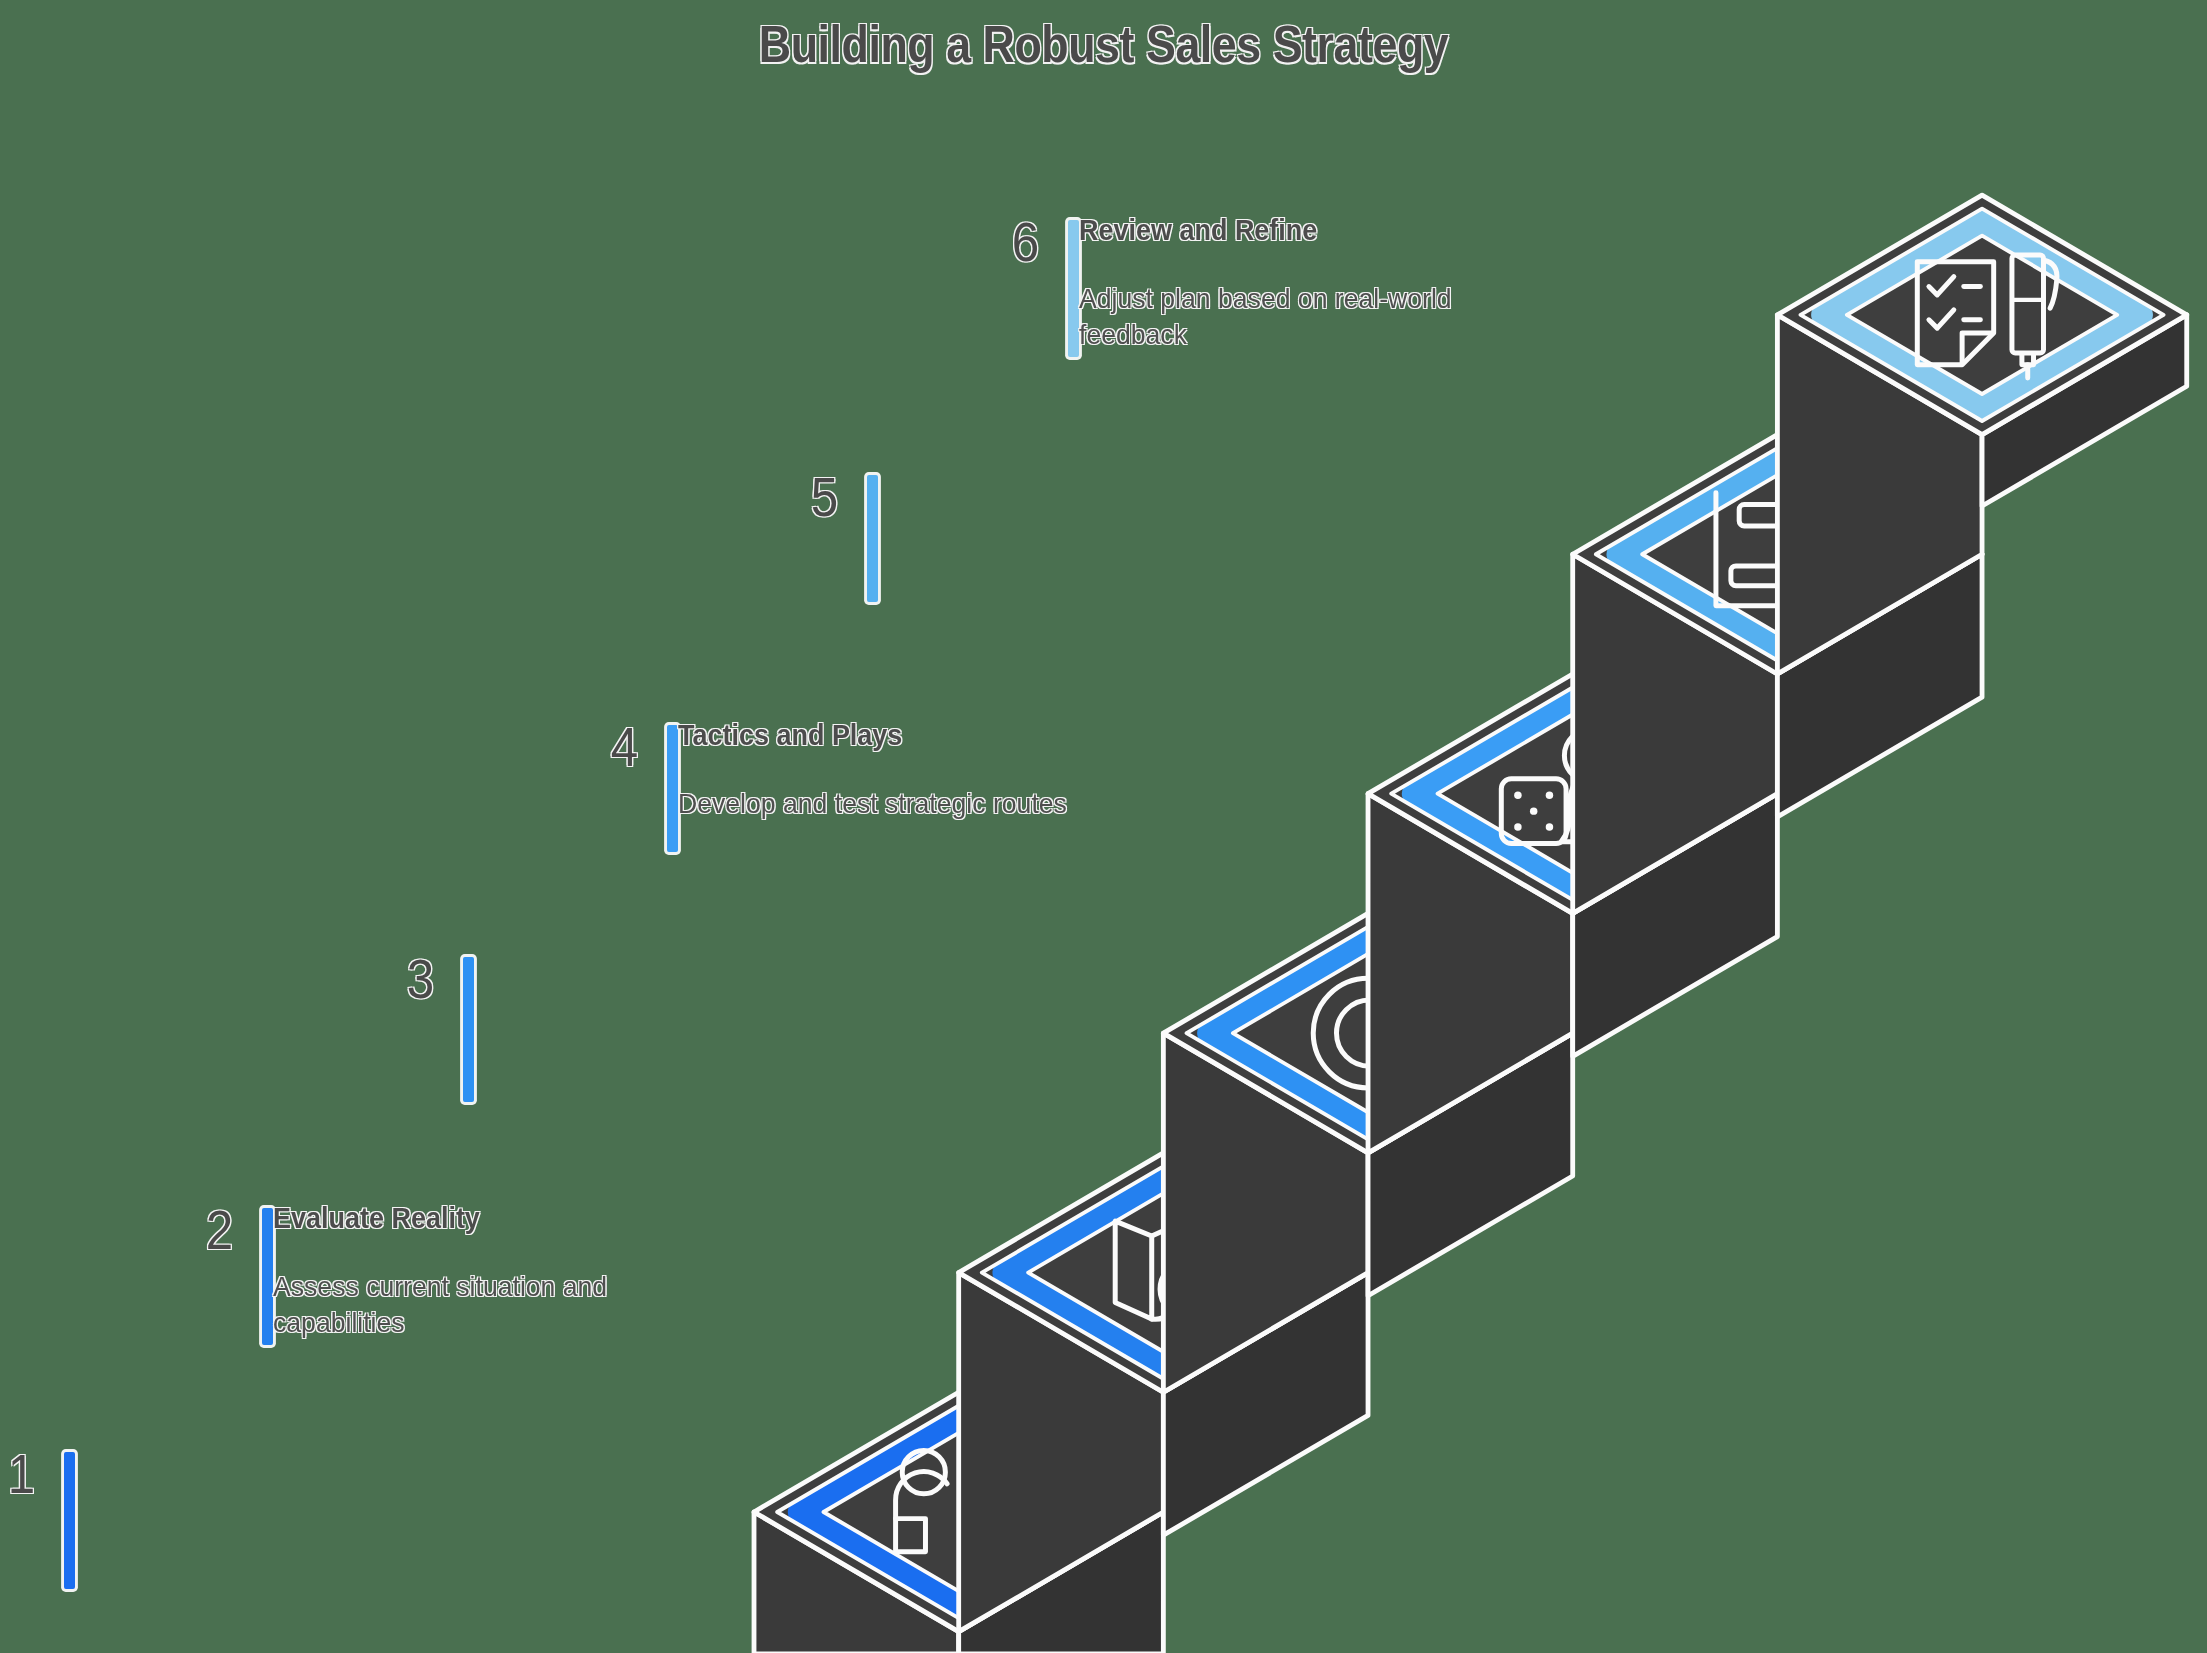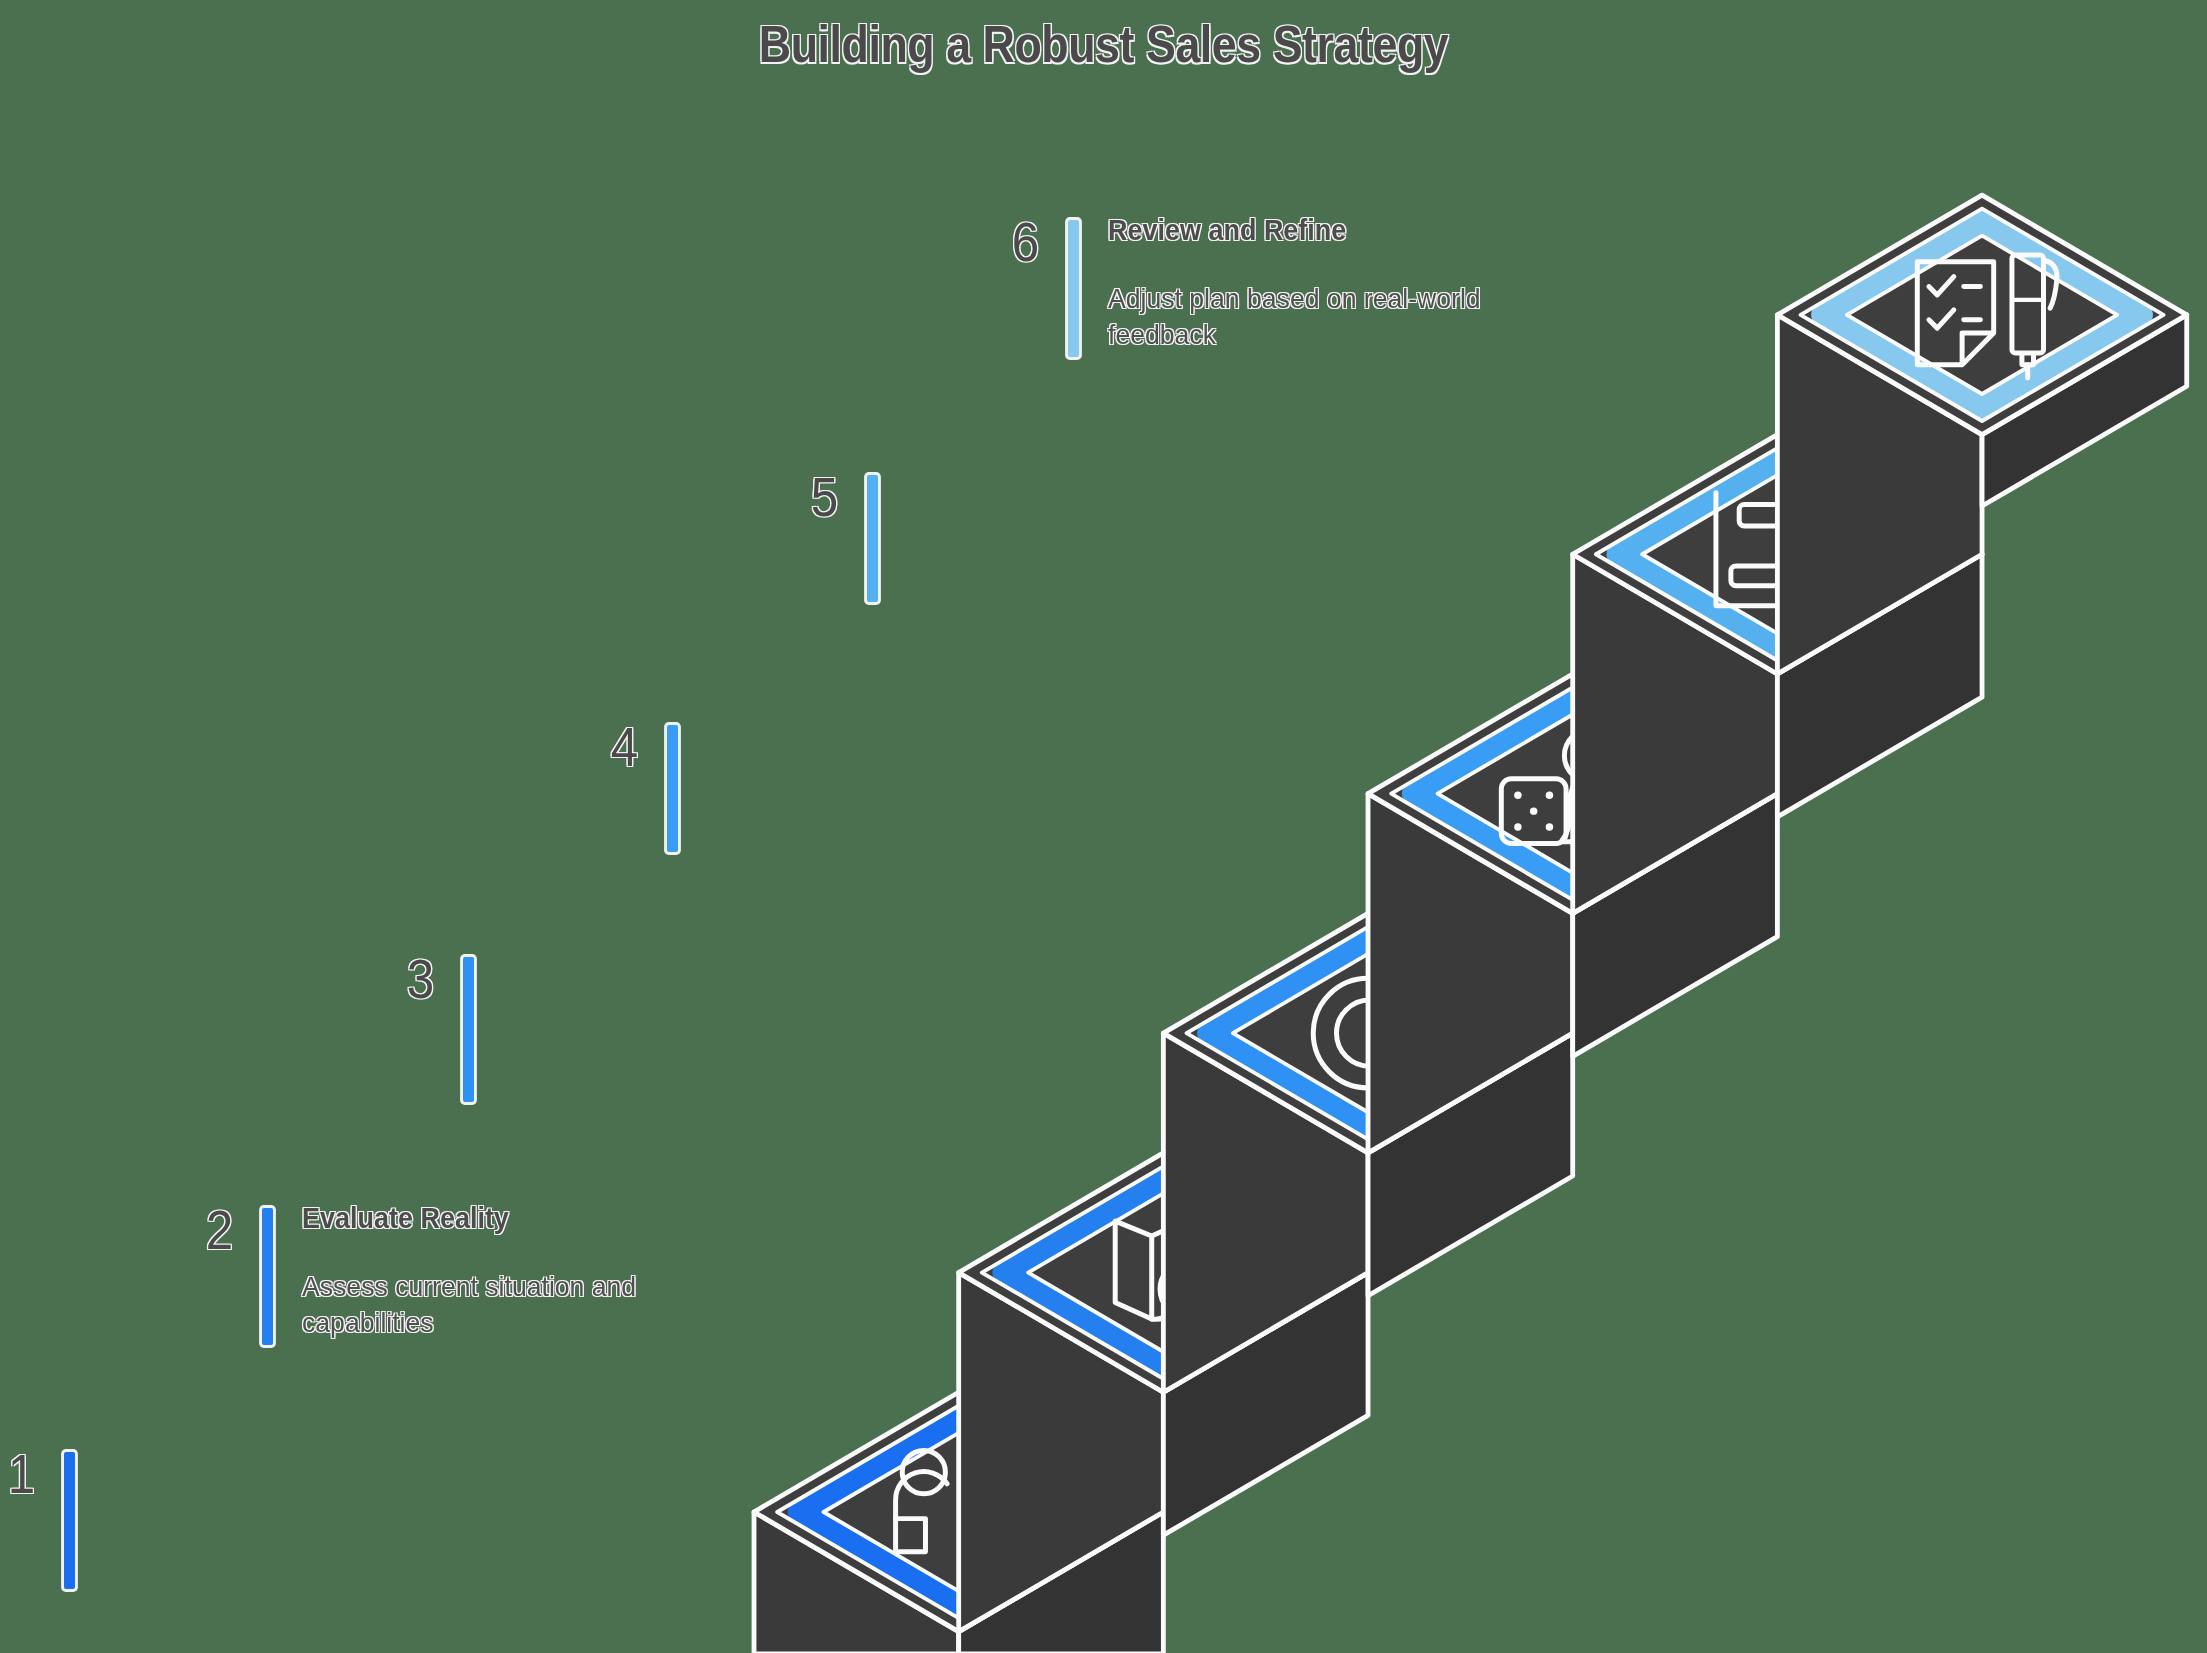--- a/index.html
+++ b/index.html
@@ -67,21 +67,20 @@
     white-space: nowrap;
   }
   .step-bar {
     width: 10.6px;
     border-radius: 1.9px;
     flex: 0 0 auto;
     box-shadow: 0 0 0 2.9px rgba(250,250,250,0.95);
     margin-top: 5.8px;
   }
   .step-text {
-    padding-left: 29px;
     max-width: 521px;
   }
   .step-heading {
     font-size: 29px;
     font-weight: bold;
     color: #4c4c4c;
     line-height: 1.12;
     transform: scaleX(0.93);
     transform-origin: left top;
     text-shadow:
@@ -284,20 +283,24 @@
 </div>
 
 <div class="step-label" id="label-3">
   <div class="step-number">3</div>
   <div class="step-bar" style="background:#2e91f3;"></div>
 </div>
 
 <div class="step-label" id="label-4">
   <div class="step-number">4</div>
   <div class="step-bar" style="background:#3a9df5;"></div>
+  <div class="step-text">
+    <div class="step-heading">Tactics and Plays</div>
+    <div class="step-desc">Develop and test strategic routes</div>
+  </div>
 </div>
 
 <div class="step-label" id="label-5">
   <div class="step-number">5</div>
   <div class="step-bar" style="background:#55b0f0;"></div>
 </div>
 
 <div class="step-label" id="label-6">
   <div class="step-number">6</div>
   <div class="step-bar" style="background:#87c9ee;"></div>

